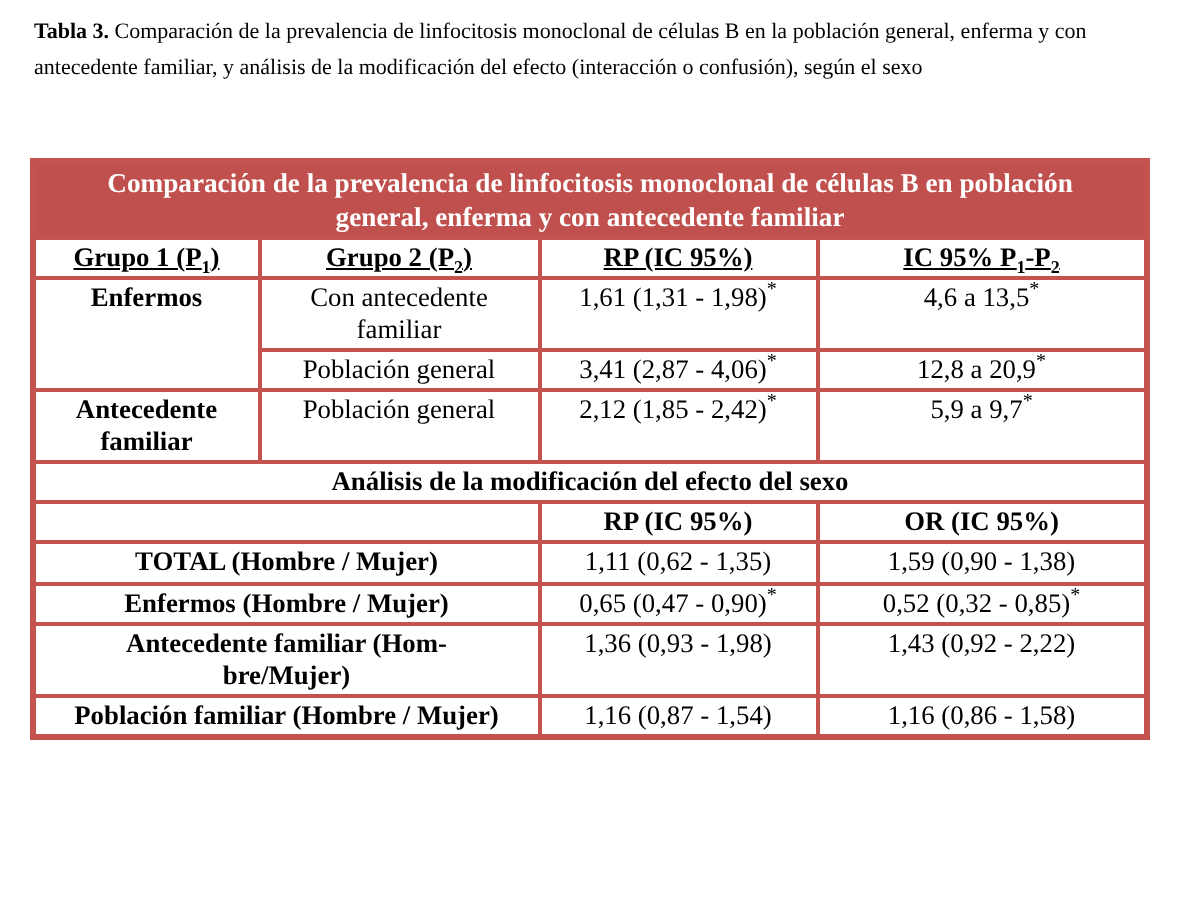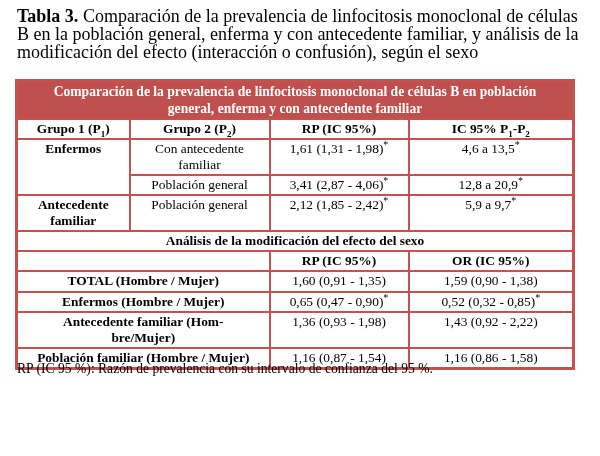--- a/index.html
+++ b/index.html
@@ -1,36 +1,36 @@
 <!DOCTYPE html>
 <html><head>
 <meta charset="utf-8">
 <style>
   * { margin:0; padding:0; box-sizing:border-box; }
   html,body { width:600px; height:456px; background:#ffffff; color:#000;
               font-family:"Liberation Serif","DejaVu Serif",serif; }
   body { position:relative; overflow:hidden; }
 
   .caption { position:absolute; left:17px; top:7px; width:570px;
-             font-size:18px; line-height:18px; text-align:left; }
+             font-size:11px; line-height:18px; text-align:left; }
 
   table.results { position:absolute; left:15px; top:79px; width:557px;
                   border-collapse:collapse; table-layout:fixed;
                   border:3px solid #c4524e; }
   td { border:2px solid #c4524e; text-align:center; vertical-align:top;
        font-size:13.4px; line-height:16px; padding:1px 3px; overflow:hidden; }
   td.red { background:#c0504d; color:#ffffff; font-weight:bold;
            font-size:13.6px; line-height:17px; padding-top:1px; }
   .b { font-weight:bold; }
   sub { font-size:9px; line-height:0; }
   sup.star { font-size:10px; line-height:0; }
 
   tr.h35 { height:35px; } tr.h34 { height:34px; } tr.h33 { height:33px; }
   tr.h21 { height:21px;margin-left:36px; } tr.h19 { height:19px; } tr.h18 { height:18px; }
-  tr.h17 { height:17px; }
+  tr.h17 { height:17px;text-decoration:underline; }
 
   .foot { position:absolute; left:17px; top:360px; width:572px;
           font-size:13.6px; line-height:18px; text-align:left; }
 </style>
 </head>
 <body>
 
 <div class="caption"><span class="b">Tabla 3.</span><span> Comparación de la prevalencia de linfocitosis monoclonal de células B  en la población general, enferma y con antecedente familiar, y análisis de la modificación del efecto (interacción o confusión), según el sexo</span></div>
 
 <table class="results">
@@ -78,21 +78,21 @@
   </tr>
 
   <tr class="h18">
     <td colspan="2"></td>
     <td class="b">RP (IC 95%)</td>
     <td class="b">OR (IC 95%)</td>
   </tr>
 
   <tr class="h21">
     <td colspan="2" class="b">TOTAL (Hombre / Mujer)</td>
-    <td>1,60 (0,91 - 1,35)</td>
+    <td>1,11 (0,62 - 1,35)</td>
     <td>1,59 (0,90 - 1,38)</td>
   </tr>
 
   <tr class="h19">
     <td colspan="2" class="b">Enfermos (Hombre / Mujer)</td>
     <td><span>0,65 (0,47 - 0,90)</span><sup class="star">*</sup></td>
     <td><span>0,52 (0,32 - 0,85)</span><sup class="star">*</sup></td>
   </tr>
 
   <tr class="h35">
@@ -103,14 +103,13 @@
 
   <tr class="h19">
     <td colspan="2" class="b">Población familiar (Hombre / Mujer)</td>
     <td>1,16 (0,87 - 1,54)</td>
     <td>1,16 (0,86 - 1,58)</td>
   </tr>
 </tbody>
   </table>
 
 <div class="foot">
-  <div>RP (IC 95 %): Razón de prevalencia con su intervalo de confianza del 95 %.</div>
 </div>
 
 </body></html>

